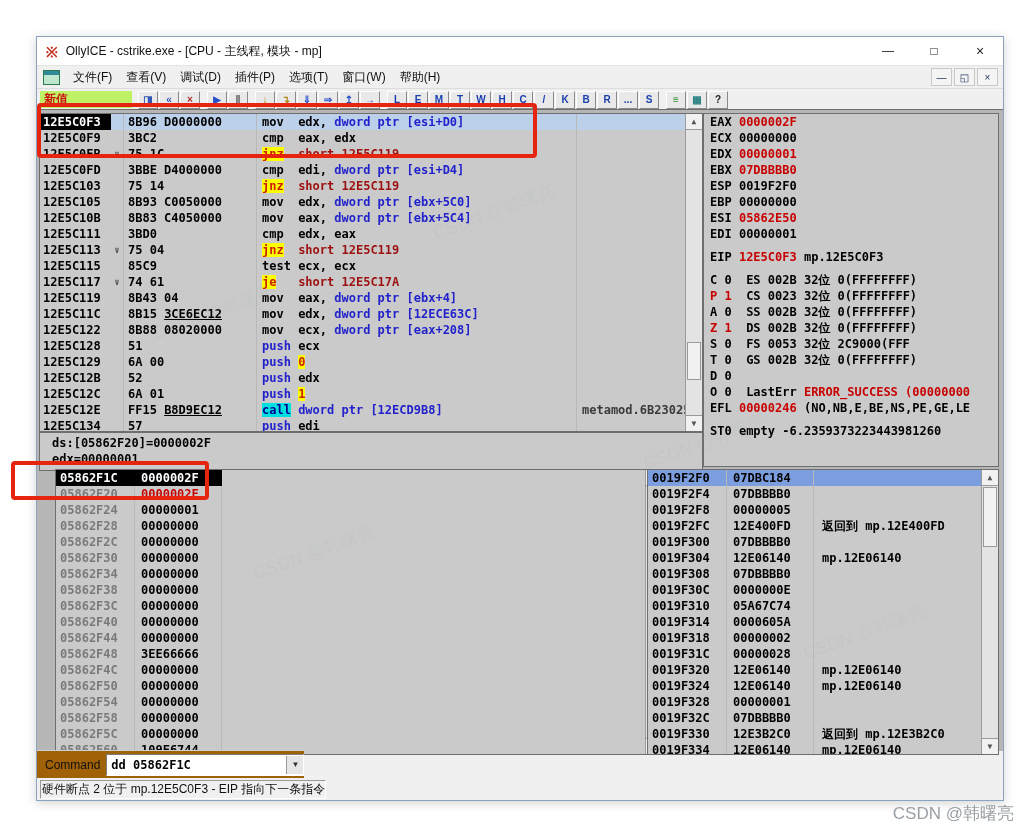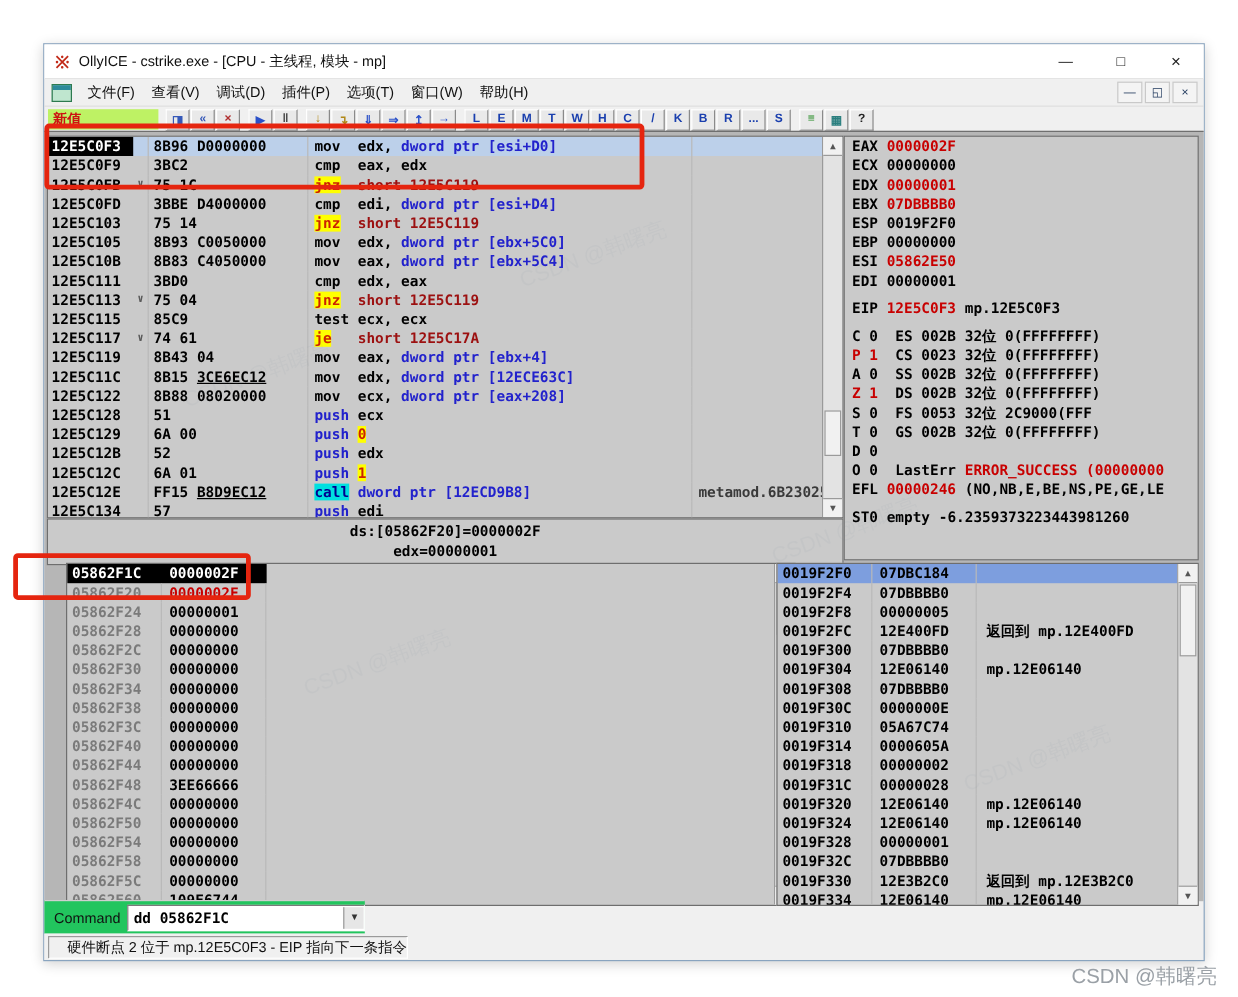--- a/index.html
+++ b/index.html
@@ -53,21 +53,21 @@
   .sg.mn{color:#000;}
   .sg.mem{color:#2222cc;}
   .sg.push{color:#2222cc;}
   .sg.tgt{color:#9c1010;}
   .sg.jcc{background:#ffff00;color:#cc2200;}
   .sg.call{background:#00e0e0;color:#000090;}
   .sg.imm{background:#ffff00;color:#cc2200;}
   .sg.fix{text-decoration:underline;}
   .sg.chg{color:#c80000;}
   
-  .info-line{height:16px;padding-left:0;white-space:pre;text-align:center;}
+  .info-line{height:16px;padding-left:12px;white-space:pre;}
   
   .reg-title{height:18px;padding:1px 0 0 6px;}
   .rline{height:16px;padding-left:6px;white-space:pre;overflow:hidden;}
   .rline.gap{height:7px;}
   
   .mrow{display:flex;height:16px;white-space:pre;}
   .mrow .da{width:74px;padding-left:4px;color:#7a7a7a;border-right:1px solid #b9b9b9;}
   .mrow .dv{width:80px;padding-left:6px;color:#000;border-right:1px solid #b9b9b9;}
   .mrow.sel .da,.mrow.sel .dv{background:#000;color:#fff;border-right-color:#000;}
   .mrow.chg .dv{color:#c80000;}
@@ -80,30 +80,30 @@
   
   .vscroll{position:absolute;right:0;top:0;bottom:0;width:16px;background:#e3e3e3;border-left:1px solid #9a9a9a;}
   .sb-btn{height:15px;background:#f1f1f1;border-bottom:1px solid #9a9a9a;font-size:8px;color:#555;
     display:flex;align-items:center;justify-content:center;}
   .sb-btn.down{position:absolute;bottom:0;left:0;right:0;border-top:1px solid #9a9a9a;border-bottom:none;}
   .sb-thumb{position:absolute;left:1px;right:1px;background:#f1f1f1;border:1px solid #9a9a9a;}
   #disasm-thumb{top:228px;height:36px;}
   #dump-thumb{top:17px;height:40px;}
   #stack-thumb{top:17px;height:58px;}
   
-  .commandbar{position:absolute;left:0;bottom:22px;height:27px;background:#22c55e;display:flex;align-items:center;
+  .commandbar{position:absolute;left:0;bottom:22px;height:27px;background:#a16207;display:flex;align-items:center;
     border-top:1px solid #cfcfcf;padding-left:8px;font-size:12px;}
   .cmd-label{margin-right:6px;color:#111;}
   .combo{width:196px;height:20px;background:#fff;border:1px solid;border-color:#7a7a7a #fff #fff #7a7a7a;display:flex;align-items:center;}
   .combo input{flex:1 1 auto;border:none;outline:none;background:transparent;
     font-family:"DejaVu Sans Mono",monospace;font-size:12px;font-weight:bold;padding-left:4px;height:16px;}
   .combo-arrow{width:16px;height:18px;background:#e6e6e6;border-left:1px solid #9a9a9a;font-size:8px;color:#333;
     display:flex;align-items:center;justify-content:center;}
   .statusbar{position:absolute;left:0;bottom:0;height:22px;background:#f0f0f0;display:flex;align-items:center;padding:0 3px;font-size:12px;}
-  .status-cell{flex:1 1 auto;height:17px;line-height:16px;border:1px solid;border-color:#9a9a9a #ffffff #ffffff #9a9a9a;padding-left:15px;color:#111;background:#f0f0f0;white-space:nowrap;overflow:hidden;}
+  .status-cell{flex:1 1 auto;height:17px;line-height:16px;border:1px solid;border-color:#9a9a9a #ffffff #ffffff #9a9a9a;padding-left:1px;color:#111;background:#f0f0f0;white-space:nowrap;overflow:hidden;}
   
   .annot{position:absolute;border:4px solid #e5250f;border-radius:4px;pointer-events:none;z-index:60;}
   #annot-disasm{left:37px;top:103px;width:492px;height:47px;}
   #annot-dump{left:11px;top:461px;width:190px;height:31px;}
   .cw{position:absolute;right:18px;bottom:6px;font-size:17px;color:#9aa0a6;z-index:70;}
   .wm{position:absolute;font-size:18px;color:#6f8396;opacity:0.06;transform:rotate(-20deg);pointer-events:none;z-index:55;white-space:nowrap;}
 </style>
 </head>
 <body>
 

